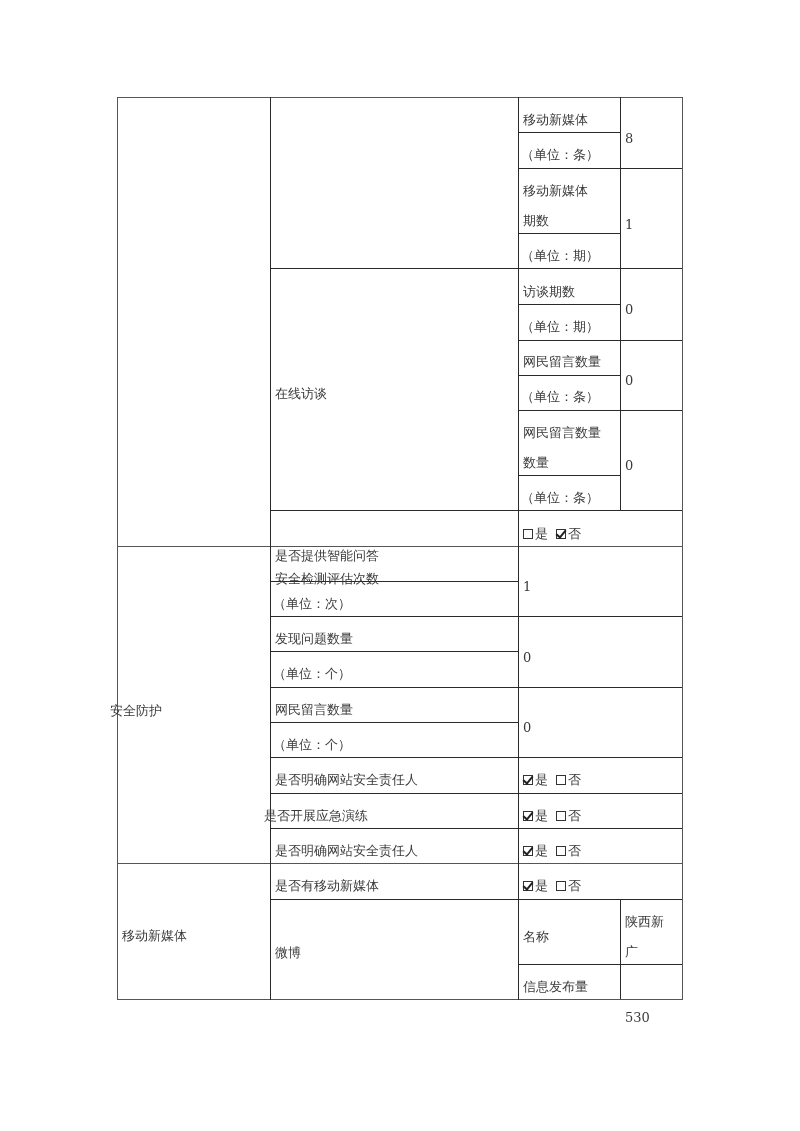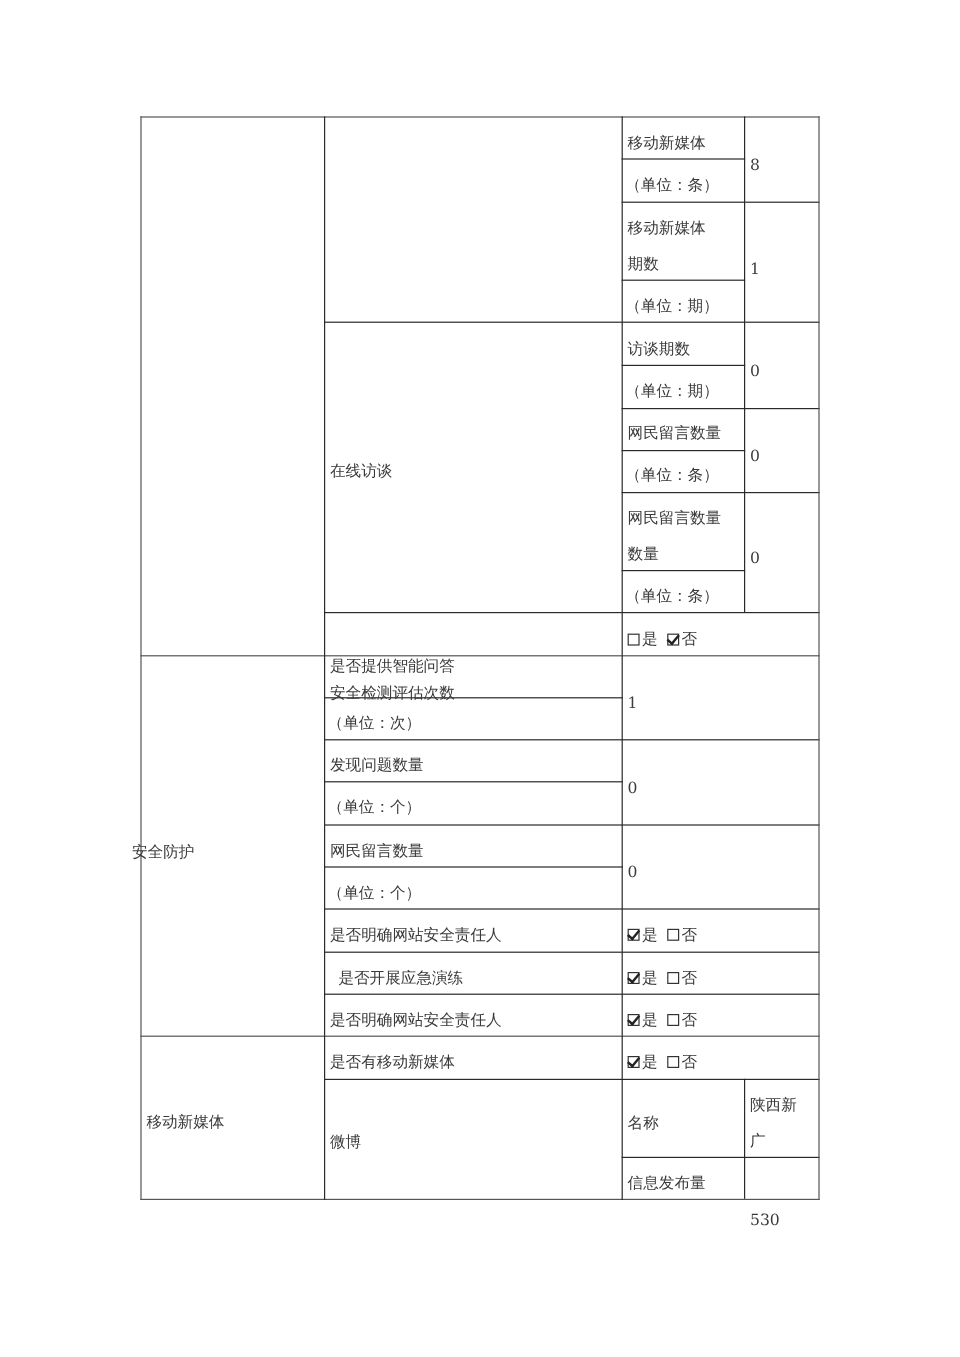--- a/index.html
+++ b/index.html
@@ -97,21 +97,21 @@
 
   <div class="t" style="left:275px;top:702px">网民留言数量</div>
   <div class="t" style="left:273px;top:737px">（单位：个）</div>
   <div class="t" style="left:523px;top:720px">0</div>
 
   <div class="t" style="left:275px;top:772px">是否明确网站安全责任人</div>
   <div class="t" style="left:523px;top:772px">
     <span class="opt"><span class="cb on"></span><span>是</span></span><span><span class="cb"></span><span>否</span></span>
   </div>
 
-  <div class="t" style="left:282px;top:808px">是否开展应急演练</div>
+  <div class="t" style="left:264px;top:808px">是否开展应急演练</div>
   <div class="t" style="left:523px;top:808px">
     <span class="opt"><span class="cb on"></span><span>是</span></span><span><span class="cb"></span><span>否</span></span>
   </div>
 
   <div class="t" style="left:275px;top:843px">是否明确网站安全责任人</div>
   <div class="t" style="left:523px;top:843px">
     <span class="opt"><span class="cb on"></span><span>是</span></span><span><span class="cb"></span><span>否</span></span>
   </div>
 
   <div class="t" style="left:122px;top:928px">移动新媒体</div>

